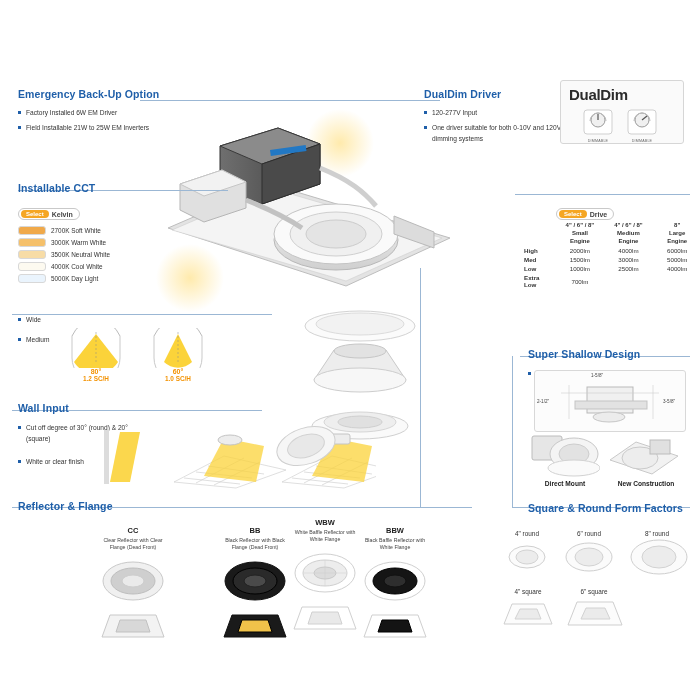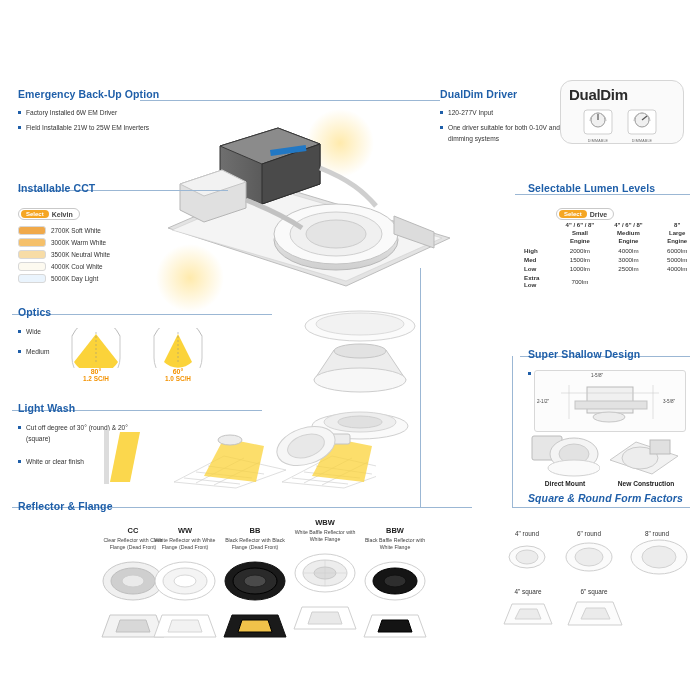--- a/index.html
+++ b/index.html
@@ -43,21 +43,21 @@
   table.lumen td.rh{text-align:left;font-weight:bold;}
   .deg{font-size:7px;font-weight:bold;color:#f39200;text-align:center;}
   .sch{font-size:6.4px;font-weight:bold;color:#f39200;text-align:center;}
   
   .rf-col{position:absolute;width:74px;text-align:center;}
   .rf-code{font-size:7.5px;font-weight:bold;color:#222;margin-bottom:2px;}
   .rf-desc{font-size:5.2px;color:#444;line-height:6.6px;height:22px;}
   .sq-lbl{font-size:6.4px;color:#333;text-align:center;}
   .dm-lbl{font-size:6.6px;font-weight:bold;color:#222;text-align:center;}
   .dd-logo{font-size:15px;font-weight:bold;color:#2b2b2b;letter-spacing:-.3px;}
-  .dd-box{border:1px solid #d6d6d6;border-radius:12px;background:#fafafa;}
+  .dd-box{border:1px solid #d6d6d6;border-radius:3px;background:#fafafa;}
   .knob-lbl{font-size:3.6px;color:#666;text-align:center;letter-spacing:.2px;}
 </style>
 </head>
 <body>
 
 <div class="sheet">
 
   <svg class="abs" style="left:150px;top:70px;" width="330" height="260">
     <defs>
       <linearGradient id="gMetal" x1="0" y1="0" x2="0" y2="1">
@@ -128,21 +128,21 @@
   <div class="leader hline abs" style="left:512px;top:489px;width:178px;"></div>
   <div class="leader vline abs" style="left:420px;top:250px;height:240px;"></div>
   <div class="leader vline abs" style="left:512px;top:338px;height:152px;"></div>
 
   <div class="abs" style="left:18px;top:70px;width:200px;">
     <div class="sec-title">Emergency Back-Up Option</div>
     <div class="bullet" style="margin-top:7px;">Factory Installed 6W EM Driver</div>
     <div class="bullet" style="margin-top:4px;">Field Installable 21W to 25W EM Inverters</div>
   </div>
 
-  <div class="abs" style="left:440px;top:70px;width:180px;">
+  <div class="abs" style="left:424px;top:70px;width:180px;">
     <div class="sec-title">DualDim Driver</div>
     <div class="bullet" style="margin-top:7px;">120-277V Input</div>
     <div class="bullet" style="margin-top:4px;width:170px;">One driver suitable for both 0-10V and 120V TRIAC/ELV dimming systems</div>
   </div>
 
   <div class="abs dd-box" style="left:560px;top:62px;width:122px;height:62px;">
     <div class="dd-logo" style="margin:5px 0 0 8px;">DualDim</div>
     <div style="position:absolute;left:22px;top:28px;">
       <svg width="30" height="26">
         <rect x="1" y="1" width="28" height="24" rx="3" fill="#fff" stroke="#cfcfcf"></rect>
@@ -188,23 +188,20 @@
         <div class="cct-sw" style="background:#fdfaf0;"></div>
         <div class="cct-txt">4000K Cool White</div>
       </div>
       <div class="cct-row">
         <div class="cct-sw" style="background:#eaf4fd;"></div>
         <div class="cct-txt">5000K Day Light</div>
       </div>
     </div>
   </div>
 
-  <div class="abs" style="left:528px;top:164px;width:165px;">
-    <div class="sec-title" style="text-align:left;">Selectable Lumen Levels</div>
-  </div>
   <div class="abs" style="left:556px;top:184px;">
     <span class="badge">
       <span class="pill">Select</span>
       <span class="bt">Drive</span>
     </span>
   </div>
 
   <div class="abs" style="left:520px;top:202px;">
     <table class="lumen">
       <tbody>
@@ -245,21 +242,20 @@
         <td class="rh">Extra Low</td>
         <td>700lm</td>
         <td></td>
         <td></td>
       </tr>
     </tbody>
       </table>
   </div>
 
   <div class="abs" style="left:18px;top:288px;width:250px;">
-    <div class="sec-title">Optics</div>
     <div class="bullet" style="margin-top:8px;">Wide</div>
     <div class="bullet" style="margin-top:9px;">Medium</div>
   </div>
 
   <div class="abs" style="left:70px;top:310px;">
     <svg width="52" height="40">
       <path d="M26 6 L4 34 A26 26 0 0 0 48 34 Z" fill="#fbd33a"></path>
       <path d="M2 8 A26 26 0 0 1 50 8" fill="none" stroke="#bbb" stroke-width="1"></path>
       <path d="M2 8 L2 30 A24 24 0 0 0 50 30 L50 8" fill="none" stroke="#c9c9c9" stroke-width="1"></path>
       <line x1="26" y1="4" x2="26" y2="36" stroke="#888" stroke-width=".5" stroke-dasharray="2 2"></line>
@@ -277,21 +273,21 @@
       <path d="M2 8 L2 30 A24 24 0 0 0 50 30 L50 8" fill="none" stroke="#c9c9c9" stroke-width="1"></path>
       <line x1="26" y1="4" x2="26" y2="36" stroke="#888" stroke-width=".5" stroke-dasharray="2 2"></line>
     </svg>
   </div>
   <div class="abs" style="left:146px;top:350px;width:64px;">
     <div class="deg">60°</div>
     <div class="sch">1.0 SC/H</div>
   </div>
 
   <div class="abs" style="left:18px;top:384px;width:120px;">
-    <div class="sec-title">Light Wash</div>
+    <div class="sec-title">Wall Input</div>
     <div class="bullet" style="margin-top:8px;width:110px;">Cut off degree of 30° (round) &amp; 20° (square)</div>
     <div class="bullet" style="margin-top:12px;">White or clear finish</div>
   </div>
 
   <svg class="abs" style="left:96px;top:408px;" width="280" height="64">
 
     <polygon points="24,6 44,6 34,56 14,56" fill="#fbd33a" opacity=".9"></polygon>
     <rect x="8" y="4" width="5" height="54" fill="#dcdcdc"></rect>
 
     <g stroke="#c9c9c9" stroke-width=".6" fill="none">
@@ -367,33 +363,20 @@
       <ellipse cx="37" cy="22" rx="30" ry="19" fill="#f0f0f0" stroke="#c9c9c9"></ellipse>
       <ellipse cx="37" cy="22" rx="22" ry="13" fill="#cfcfcf" stroke="#bebebe"></ellipse>
       <ellipse cx="37" cy="22" rx="11" ry="6" fill="#eaeaea" stroke="#cdcdcd"></ellipse>
     </svg>
     <svg width="74" height="36">
       <polygon points="14,6 60,6 68,28 6,28" fill="#f3f3f3" stroke="#c9c9c9"></polygon>
       <polygon points="24,11 50,11 54,23 20,23" fill="#d8d8d8" stroke="#c1c1c1"></polygon>
     </svg>
   </div>
 
-  <div class="rf-col" style="left:148px;top:508px;">
-    <div class="rf-code">WW</div>
-    <div class="rf-desc">White Reflector with White Flange (Dead Front)</div>
-    <svg width="74" height="46">
-      <ellipse cx="37" cy="22" rx="30" ry="19" fill="#ffffff" stroke="#d0d0d0"></ellipse>
-      <ellipse cx="37" cy="22" rx="22" ry="13" fill="#f4f4f4" stroke="#d4d4d4"></ellipse>
-      <ellipse cx="37" cy="22" rx="11" ry="6" fill="#ffffff" stroke="#d8d8d8"></ellipse>
-    </svg>
-    <svg width="74" height="36">
-      <polygon points="14,6 60,6 68,28 6,28" fill="#ffffff" stroke="#d0d0d0"></polygon>
-      <polygon points="24,11 50,11 54,23 20,23" fill="#f2f2f2" stroke="#d6d6d6"></polygon>
-    </svg>
-  </div>
 
   <div class="rf-col" style="left:218px;top:508px;">
     <div class="rf-code">BB</div>
     <div class="rf-desc">Black Reflector with Black Flange (Dead Front)</div>
     <svg width="74" height="46">
       <ellipse cx="37" cy="22" rx="30" ry="19" fill="#1a1a1a" stroke="#111"></ellipse>
       <ellipse cx="37" cy="22" rx="22" ry="13" fill="#2a2a2a" stroke="#000"></ellipse>
       <ellipse cx="37" cy="22" rx="11" ry="6" fill="#4a4a4a" stroke="#222"></ellipse>
     </svg>
     <svg width="74" height="36">
@@ -427,21 +410,21 @@
       <ellipse cx="37" cy="22" rx="30" ry="19" fill="#ffffff" stroke="#d0d0d0"></ellipse>
       <ellipse cx="37" cy="22" rx="22" ry="13" fill="#151515" stroke="#000"></ellipse>
       <ellipse cx="37" cy="22" rx="11" ry="6" fill="#2e2e2e" stroke="#111"></ellipse>
     </svg>
     <svg width="74" height="36">
       <polygon points="14,6 60,6 68,28 6,28" fill="#ffffff" stroke="#cfcfcf"></polygon>
       <polygon points="24,11 50,11 54,23 20,23" fill="#141414" stroke="#000"></polygon>
     </svg>
   </div>
 
-  <div class="abs" style="left:528px;top:474px;font-style:italic;">
+  <div class="abs" style="left:528px;top:484px;">
     <div class="sec-title">Square &amp; Round Form Factors</div>
   </div>
 
   <div class="abs sq-lbl" style="left:500px;top:512px;width:54px;">4" round</div>
   <div class="abs sq-lbl" style="left:562px;top:512px;width:54px;">6" round</div>
   <div class="abs sq-lbl" style="left:630px;top:512px;width:54px;">8" round</div>
 
   <svg class="abs" style="left:500px;top:522px;" width="54" height="34">
     <ellipse cx="27" cy="17" rx="18" ry="11" fill="#fbfbfb" stroke="#cfcfcf"></ellipse>
     <ellipse cx="27" cy="17" rx="11" ry="7" fill="#ececec" stroke="#d2d2d2"></ellipse>

